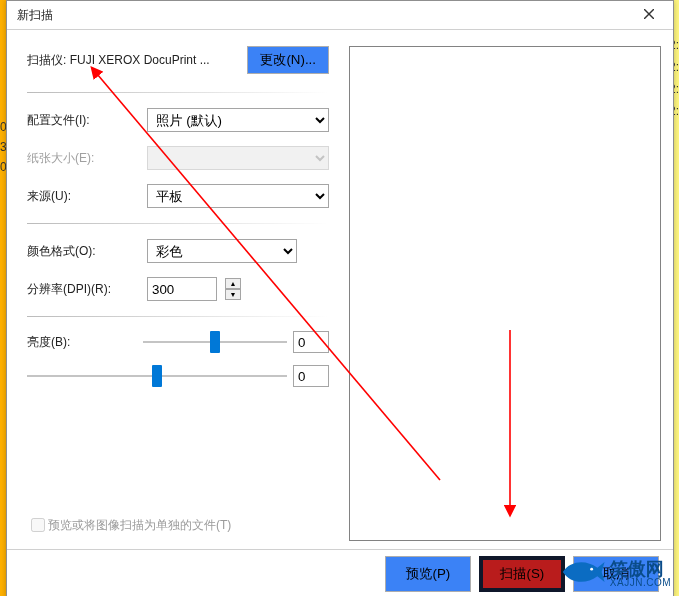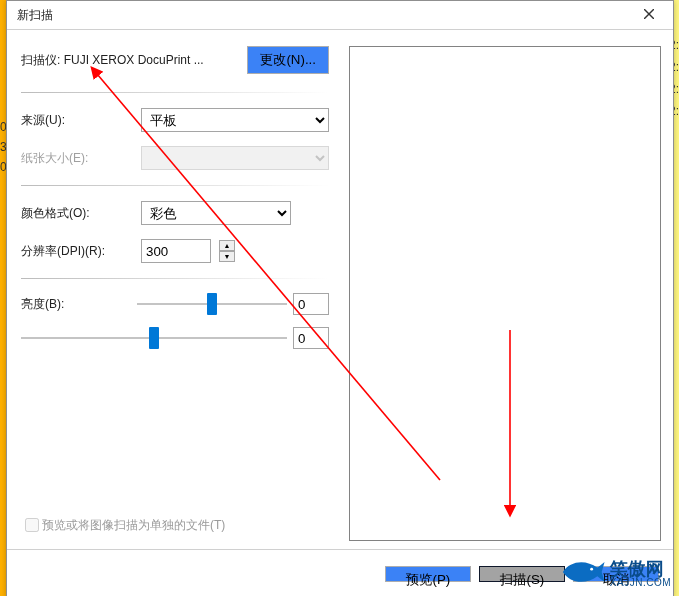--- a/index.html
+++ b/index.html
@@ -5,25 +5,25 @@
   html,body{margin:0;padding:0;font-family:"Segoe UI","Microsoft YaHei",sans-serif;font-size:12px;color:#222;background:#f0f0f0;}
   .bg{position:relative;width:679px;height:596px;overflow:hidden;background:linear-gradient(90deg,#ffb100 0%,#ff8c00 40%,#ffd000 70%,#fff780 100%);}
   .dialog{position:absolute;left:6px;top:0;width:666px;height:596px;background:#fff;border:1px solid #8f8f8f;box-shadow:0 0 6px rgba(0,0,0,.25);}
   .titlebar{height:28px;border-bottom:1px solid #d0d0d0;display:flex;align-items:center;justify-content:space-between;padding:0 6px 0 10px;}
   .titlebar-title{font-size:12px}
   .titlebar-close{width:36px;height:22px;display:flex;align-items:center;justify-content:center;cursor:pointer}
   .titlebar-close svg{width:10px;height:10px;stroke:#333;stroke-width:1.4}
   .body{display:flex;flex-direction:column;height:calc(100% - 28px);}
   .main{display:flex;flex:1;min-height:0}
   
-  .left{width:336px;padding:16px 14px 10px 14px;box-sizing:border-box;display:flex;flex-direction:column;gap:12px;overflow:hidden}
+  .left{width:336px;padding:16px 14px 10px 20px;box-sizing:border-box;display:flex;flex-direction:column;gap:12px;overflow:hidden}
   .scanner-line{display:flex;align-items:center;gap:10px;margin-bottom:4px}
   .scanner-label{flex:1;white-space:nowrap;overflow:hidden;text-overflow:ellipsis}
   .btn{background:#3b82f6;border:1px solid #adadad;padding:4px 12px;cursor:pointer}
-  .btn.primary{background:#a3a3a3;border:1px solid #0f172a}
+  .btn.primary{background:#b91c1c;border:4px solid #0f172a}
   .hr{height:1px;background:linear-gradient(to right,#bbb,transparent);margin:2px 0}
   .row{display:flex;align-items:center;gap:10px;min-height:26px}
   .row .label{width:110px}
   .row .control{flex:1}
   select.control{height:24px;border:1px solid #a5a5a5;background:#fff;padding:0 4px;appearance:auto}
   select.control.disabled{background:#ececec;color:#aaa;border-color:#c8c8c8}
   .disabled-text{color:#a0a0a0}
   input.spin{width:60px;height:22px;border:1px solid #a5a5a5;padding:0 4px}
   .spin-wrap{display:flex;align-items:center;gap:8px}
   .spin-btns{display:flex;flex-direction:column}
@@ -35,21 +35,21 @@
   .slider-track .thumb{position:absolute;top:50%;width:10px;height:22px;background:#0078d7;transform:translate(-50%,-50%);border-radius:1px}
   .slider-val{width:36px;height:22px;border:1px solid #a5a5a5;text-align:left;padding:2px 4px;box-sizing:border-box}
   .check-row{display:flex;align-items:center;margin-top:auto;padding-bottom:4px}
   .check-row input{width:14px;height:14px}
   .check-row span{color:#9b9b9b}
   
   .right{flex:1;padding:16px 14px 10px 6px;box-sizing:border-box}
   .preview{width:100%;height:100%;border:1px solid #828282;background:#fff}
   
   .footer{height:48px;border-top:1px solid #d0d0d0;display:flex;align-items:center;justify-content:flex-end;gap:8px;padding:0 14px}
-  .footer .btn{min-width:86px;height:16px;padding:0;text-align:center;line-height:26px}
+  .footer .btn{min-width:86px;height:36px;padding:0;text-align:center;line-height:26px}
   
   .anno{position:absolute;inset:0;pointer-events:none}
   
   .watermark{position:absolute;right:8px;bottom:6px;display:flex;align-items:center;gap:4px;color:#0a4c8a;font-family:Arial,sans-serif;pointer-events:none}
   .watermark .fish svg{width:46px;height:30px;fill:#0b6cc2}
   .watermark .txt{display:flex;flex-direction:column;line-height:1}
   .watermark .big{font-size:18px;font-weight:bold}
   .watermark .url{font-size:10px;letter-spacing:.5px}
   
   .remn{position:absolute;color:#333;font-size:12px}
@@ -85,32 +85,38 @@
 
         <div class="left">
 
           <div class="scanner-line">
             <span class="scanner-label">扫描仪: FUJI XEROX DocuPrint ...</span>
             <button class="btn">更改(N)...</button>
           </div>
 
           <div class="hr"></div>
 
+          <div class="row">
+            <span class="label">配置文件(I):</span>
+            <select class="control">
+              <option>照片 (默认)</option>
+            </select>
+          </div>
+
+          <div class="row">
+            <span class="label disabled-text">纸张大小(E):</span>
+            <select class="control disabled" disabled="">
+              <option></option>
+            </select>
+          </div>
 
           <div class="row">
             <span class="label">来源(U):</span>
             <select class="control">
               <option>平板</option>
-            </select>
-          </div>
-
-          <div class="row">
-            <span class="label disabled-text">纸张大小(E):</span>
-            <select class="control disabled" disabled="">
-              <option></option>
             </select>
           </div>
 
           <div class="hr"></div>
 
           <div class="row">
             <span class="label">颜色格式(O):</span>
             <select class="control" style="max-width:150px">
               <option>彩色</option>
             </select>

